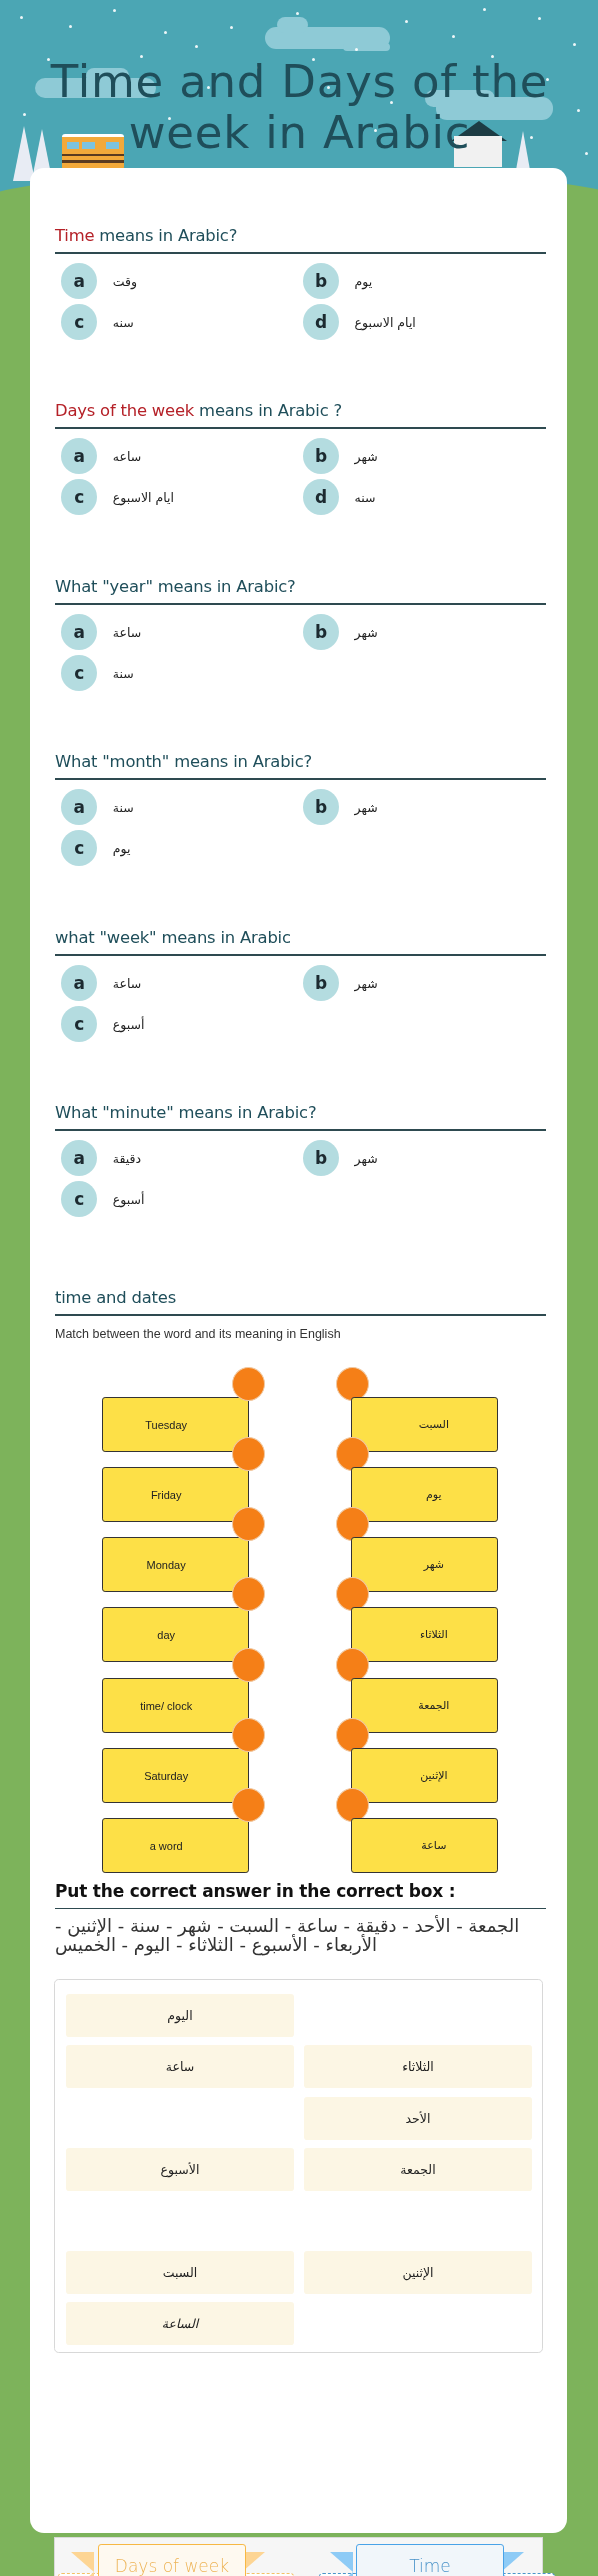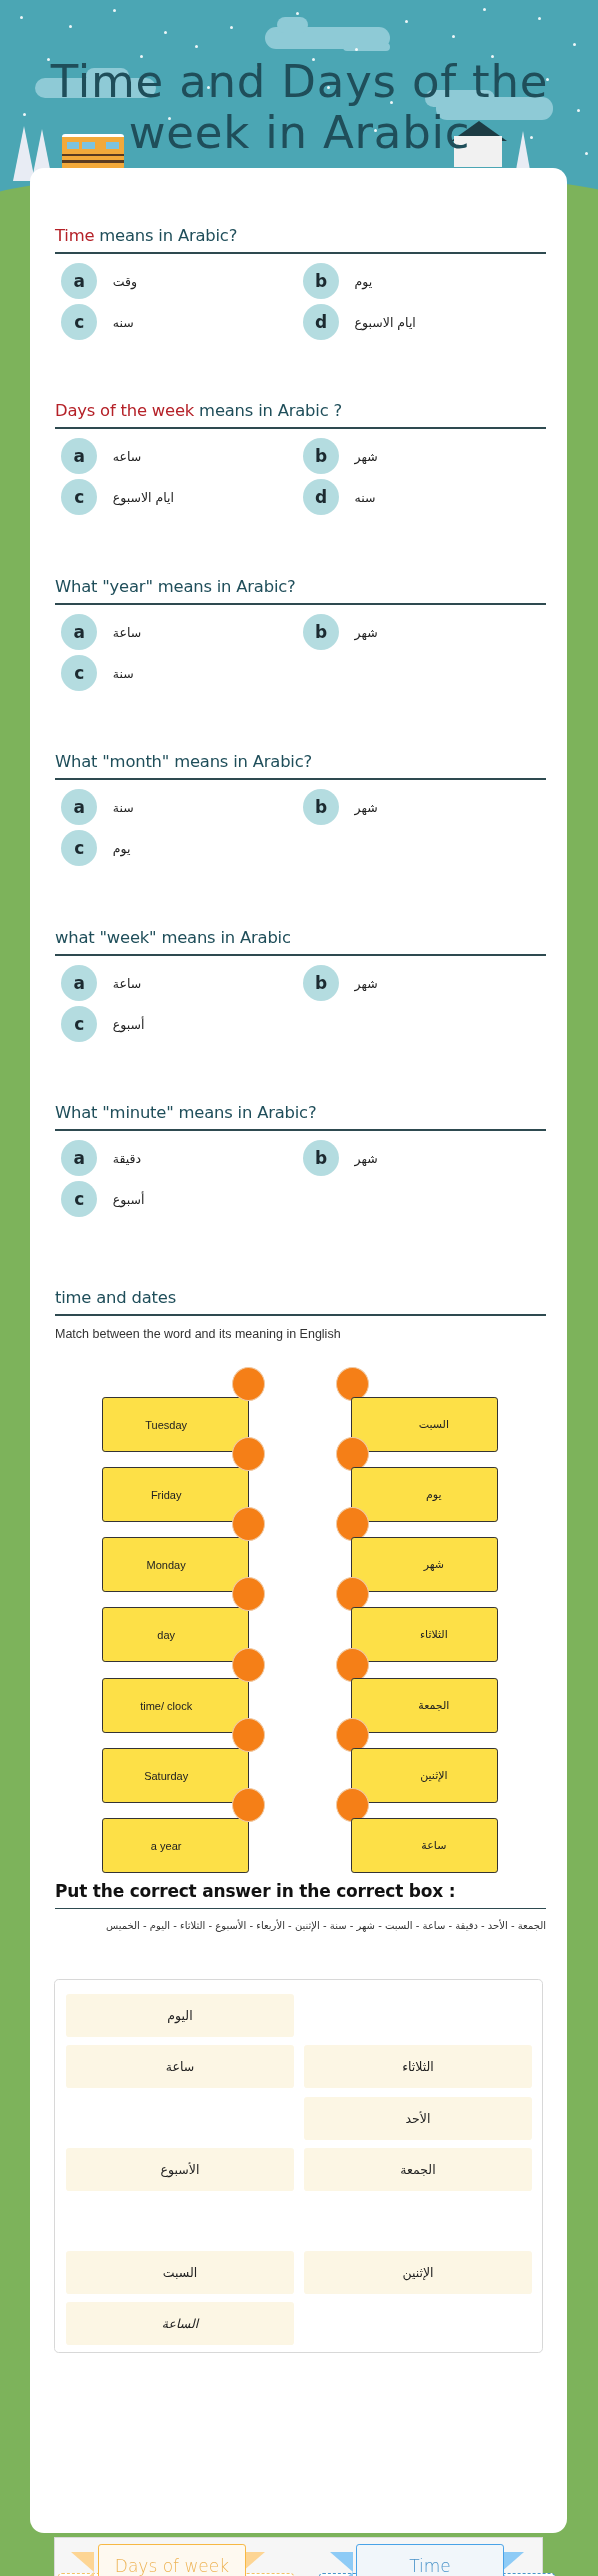--- a/index.html
+++ b/index.html
@@ -101,22 +101,22 @@
   .m-dot.left { left: 177px; }
   .m-dot.right { left: 281px; }
 
   .sort-section { position: absolute; left: 0; top: 1710px; width: 537px; }
   .sort-heading {
     margin-left: 25px; font-family: "DejaVu Sans", sans-serif; font-size: 17px;
     color: #111; height: 26.5px; line-height: 26.5px; font-weight: bold; letter-spacing: -0.2px;
   }
   .sort-divider { margin-left: 25px; width: 491px; height: 1.6px; background: #2E4A50; margin-top: 3.1px; }
   .word-list {
-    margin: 7.8px 25px 0 25px; width: 491px; direction: rtl; text-align: right;
-    font-family: "DejaVu Sans", sans-serif; font-size: 10px; line-height: 18.7px; color: #333;
+    margin: 7.8px 25px 0 25px; width: 491px; direction: rtl; text-align: left;
+    font-family: "DejaVu Sans", sans-serif; font-size: 18px; line-height: 18.7px; color: #333;
   }
   .chip-panel {
     position: absolute; left: 24px; top: 101px; width: 489px; height: 374px;
     border: 0.8px solid #D8D8D8; border-radius: 4.7px; background: #fff;
   }
   .chip {
     position: absolute; width: 228px; height: 43px; border-radius: 3.1px;
     background: #FCF6E4;
     display: flex; align-items: center; justify-content: center;
     font-family: "DejaVu Sans", sans-serif; font-size: 12.5px; color: #222;
@@ -375,21 +375,21 @@
       <div class="m-dot right"></div>
       <div class="m-box right">الجمعة</div>
     </div>
     <div class="match-row" style="top:422px;">
       <div class="m-box left">Saturday</div>
       <div class="m-dot left"></div>
       <div class="m-dot right"></div>
       <div class="m-box right">الإثنين</div>
     </div>
     <div class="match-row" style="top:492px;">
-      <div class="m-box left">a year</div>
+      <div class="m-box left">a word</div>
       <div class="m-dot left"></div>
       <div class="m-dot right"></div>
       <div class="m-box right">ساعة</div>
     </div>
   </div>
 
   <div class="sort-section">
     <div class="sort-heading">Put the correct answer in the correct box :</div>
     <div class="sort-divider"></div>
     <div class="word-list">الجمعة - الأحد - دقيقة - ساعة - السبت - شهر - سنة - الإثنين - الأربعاء - الأسبوع - الثلاثاء - اليوم - الخميس</div>

